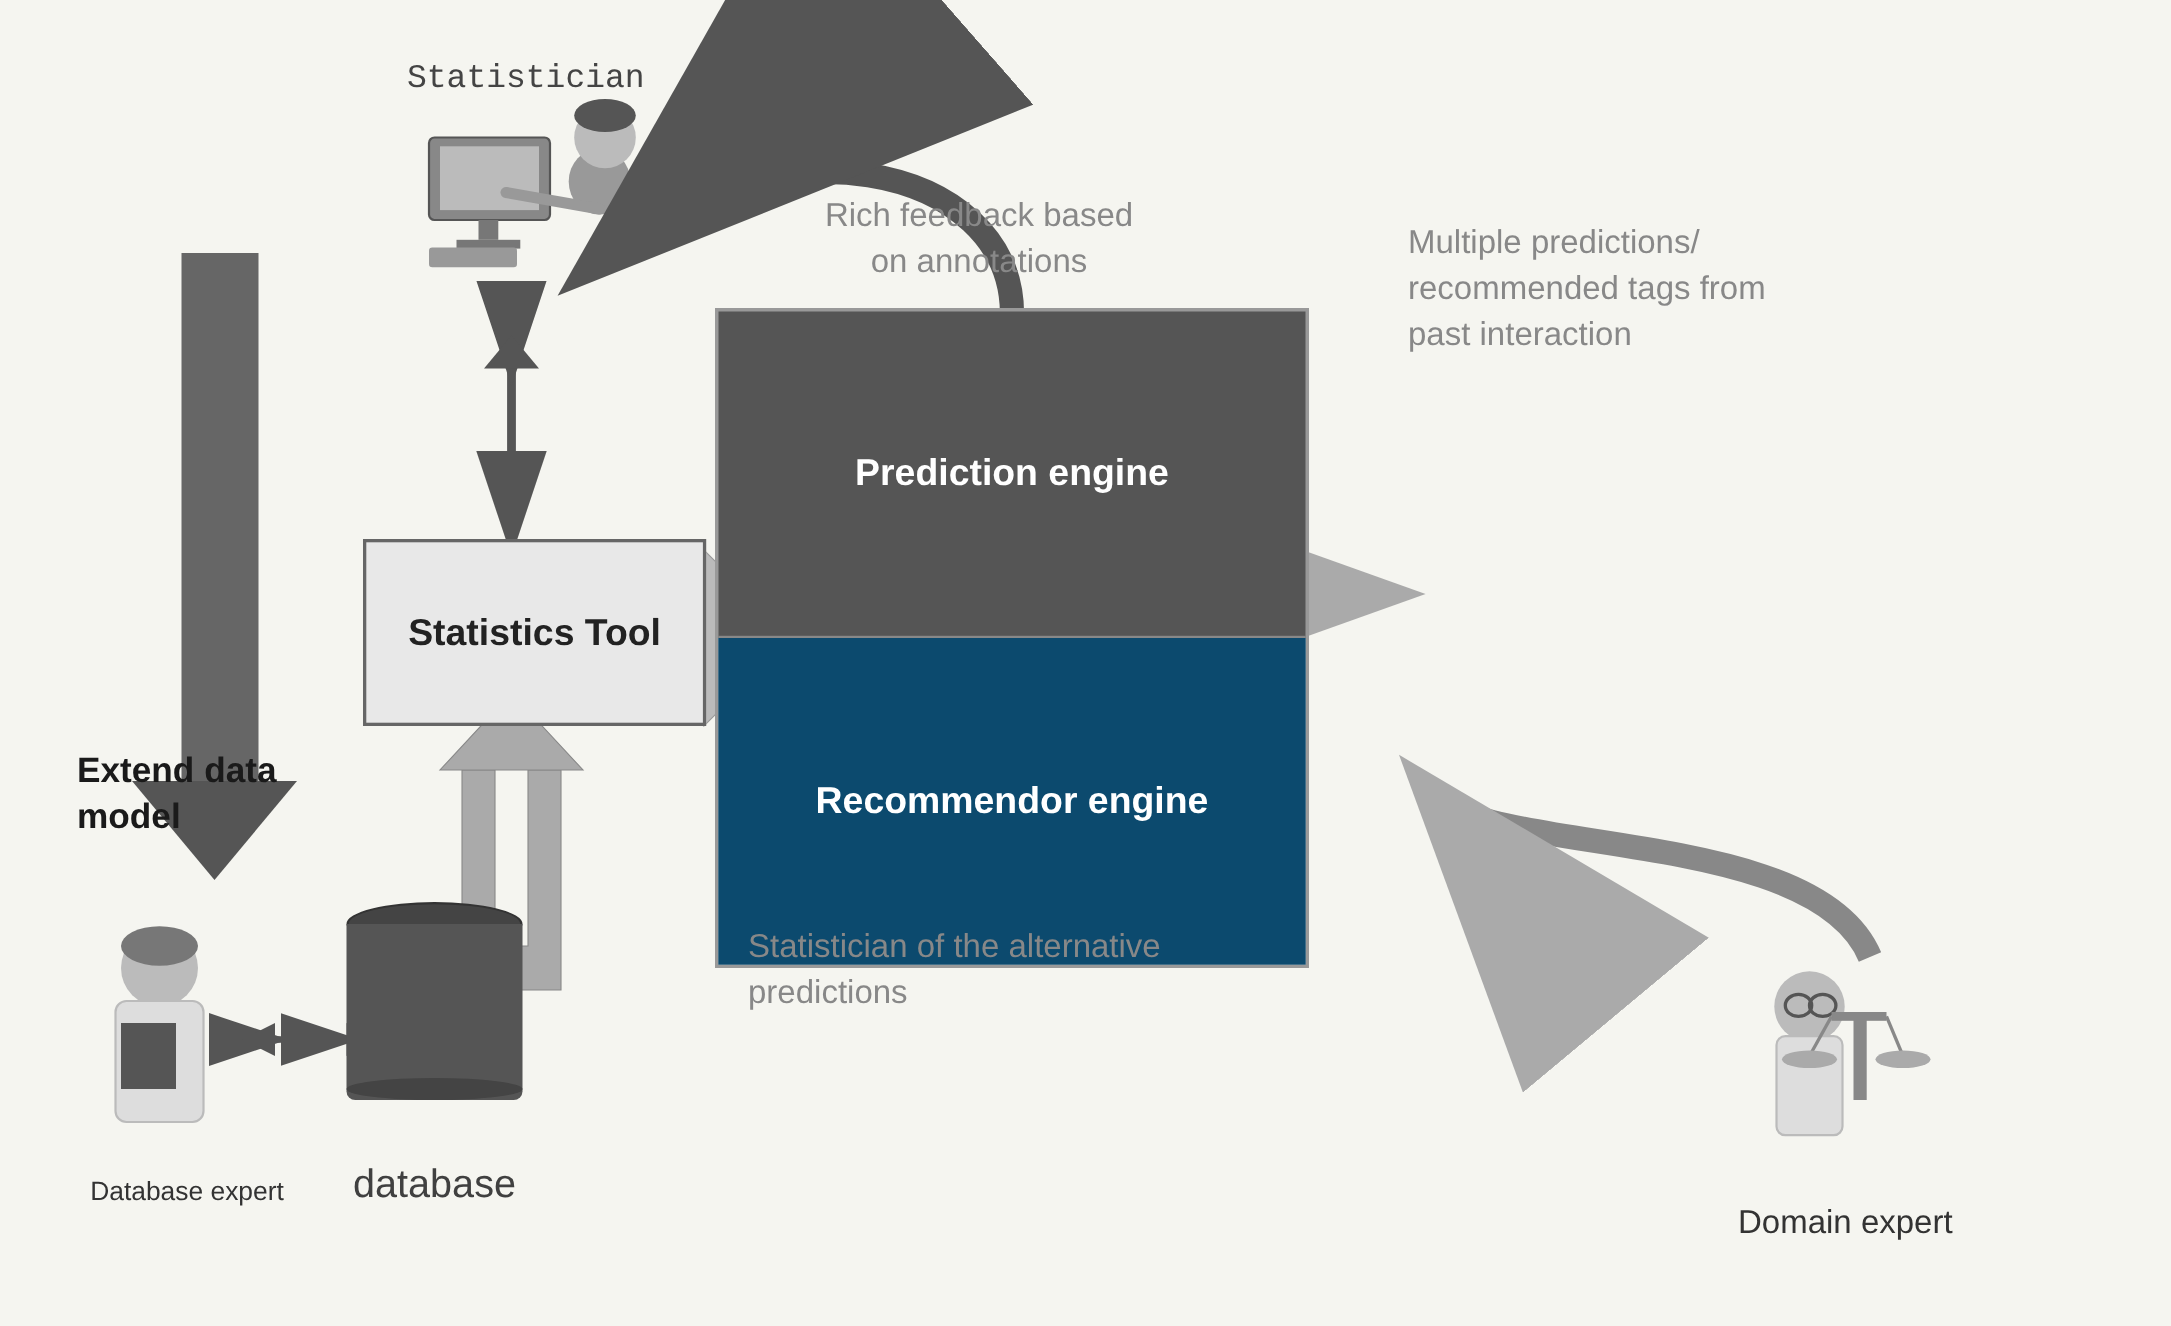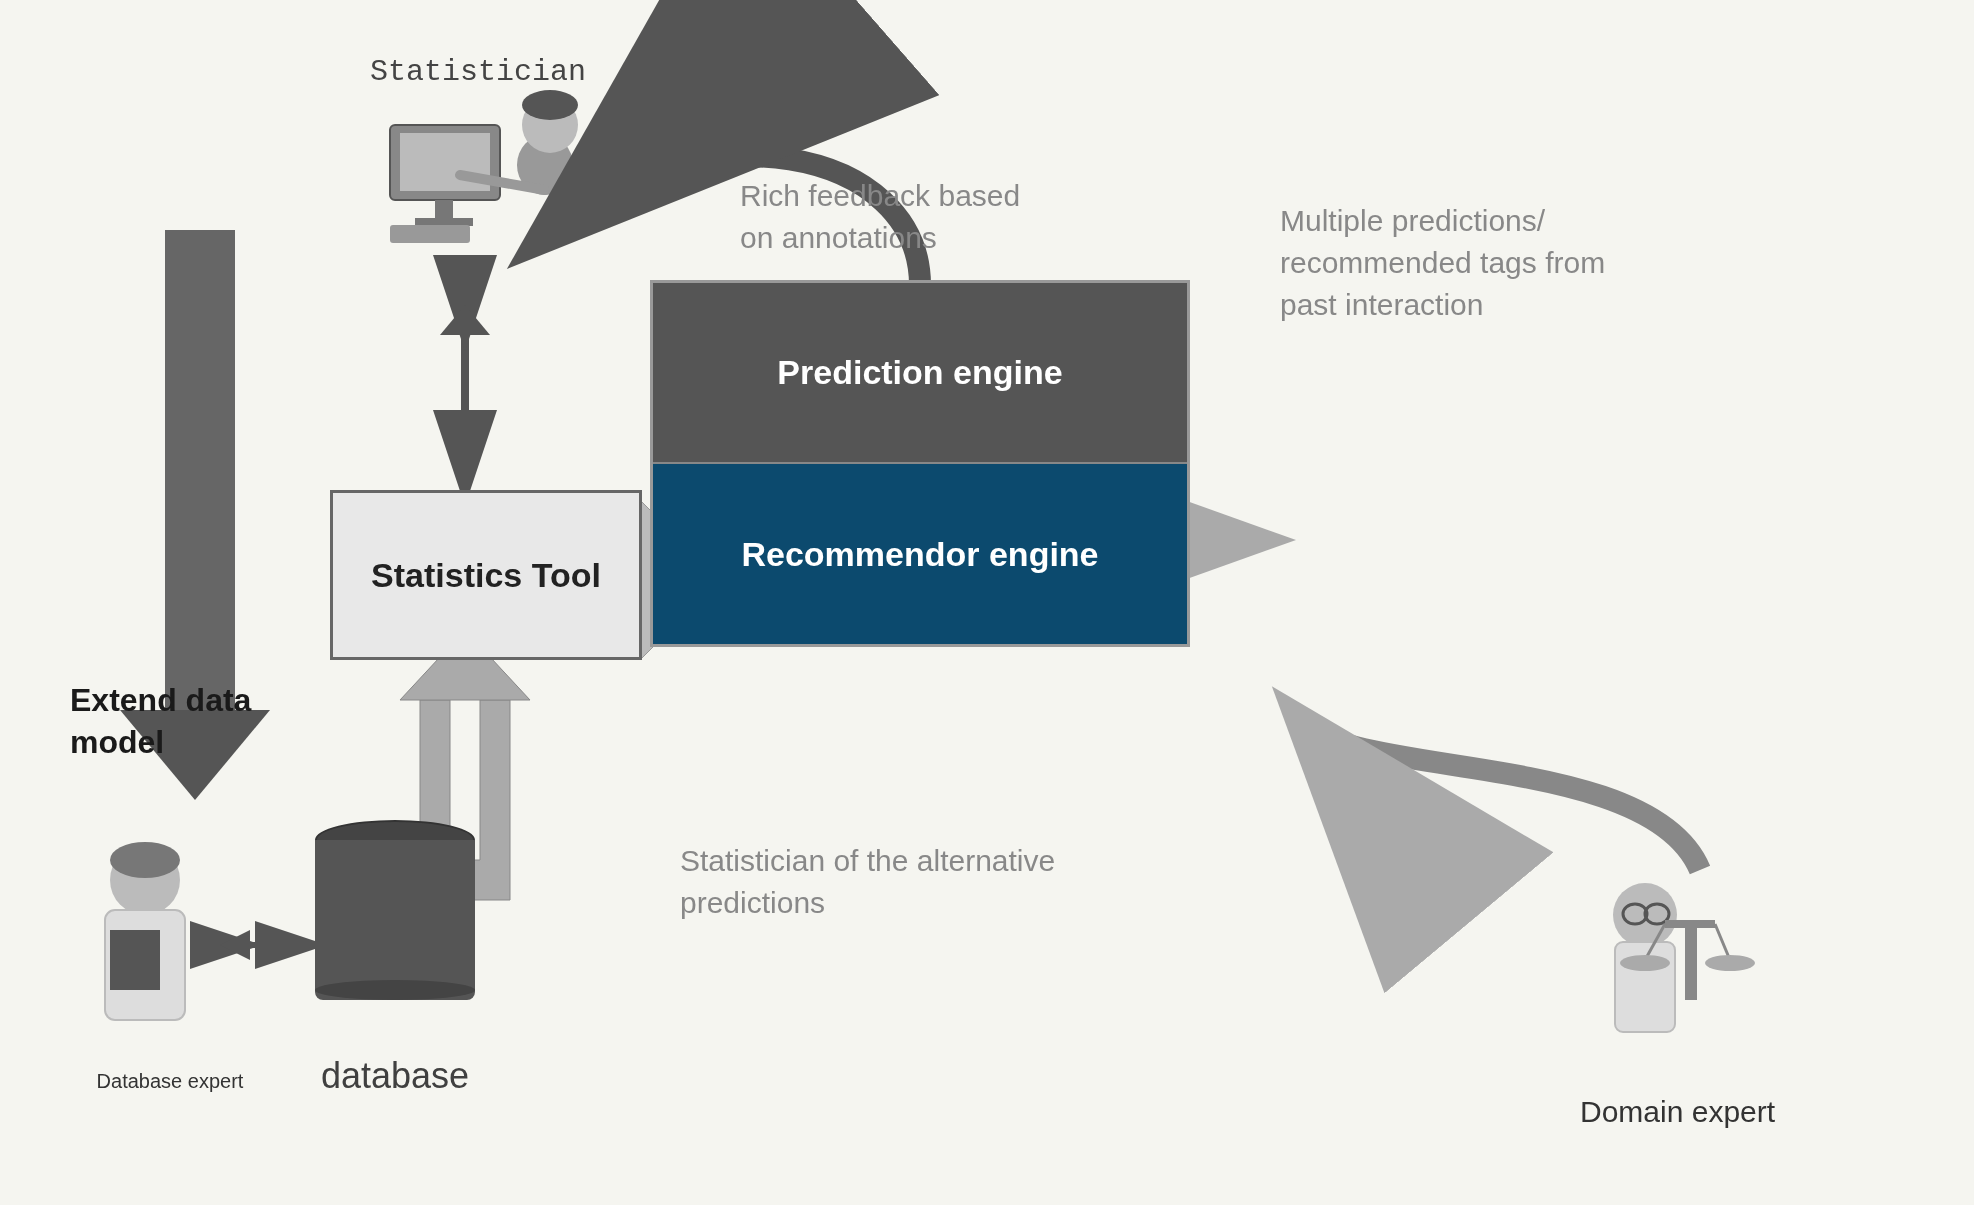--- a/index.html
+++ b/index.html
@@ -80,21 +80,21 @@
       text-align: center;
       line-height: 1.3;
     }
 
     
     .engine-box {
       position: absolute;
       top: 280px;
       left: 650px;
       width: 540px;
-      height: 367px;
+      height: 600px;
       border: 3px solid #999;
       background: #ddd;
     }
 
     .engine-prediction {
       width: 100%;
       height: 50%;
       background: #555;
       display: flex;
       align-items: center;
@@ -119,20 +119,21 @@
 
     
     .label-rich-feedback {
       position: absolute;
       top: 175px;
       left: 740px;
       font-size: 30px;
       color: #888;
       width: 300px;
       line-height: 1.4;
+      text-align: center;
     }
 
     
     .label-multiple-pred {
       position: absolute;
       top: 200px;
       left: 1280px;
       font-size: 30px;
       color: #888;
       width: 350px;
@@ -344,19 +345,19 @@
       <div class="engine-label">Recommendor engine</div>
     </div>
   </div>
 
   <div class="label-rich-feedback">Rich feedback based on annotations</div>
 
   <div class="label-multiple-pred">Multiple predictions/ recommended tags from past interaction</div>
 
   <div class="label-annotations">Statistician of the alternative predictions</div>
 
-  <div style="position:absolute; top:1070px; left:50px; font-size:20px; color:#333; width:240px; text-align:center;">Database expert</div>
+  <div style="position:absolute; top:1070px; left:50px; font-size:24px; color:#333; width:240px; text-align:center;">Database expert</div>
 
   <div style="position:absolute; top:1055px; left:315px; font-size:36px; color:#404040; text-align:center; width:160px;">database</div>
 
   <div class="label-domain-expert">Domain expert</div>
 
 </div>
 
 </body></html>

